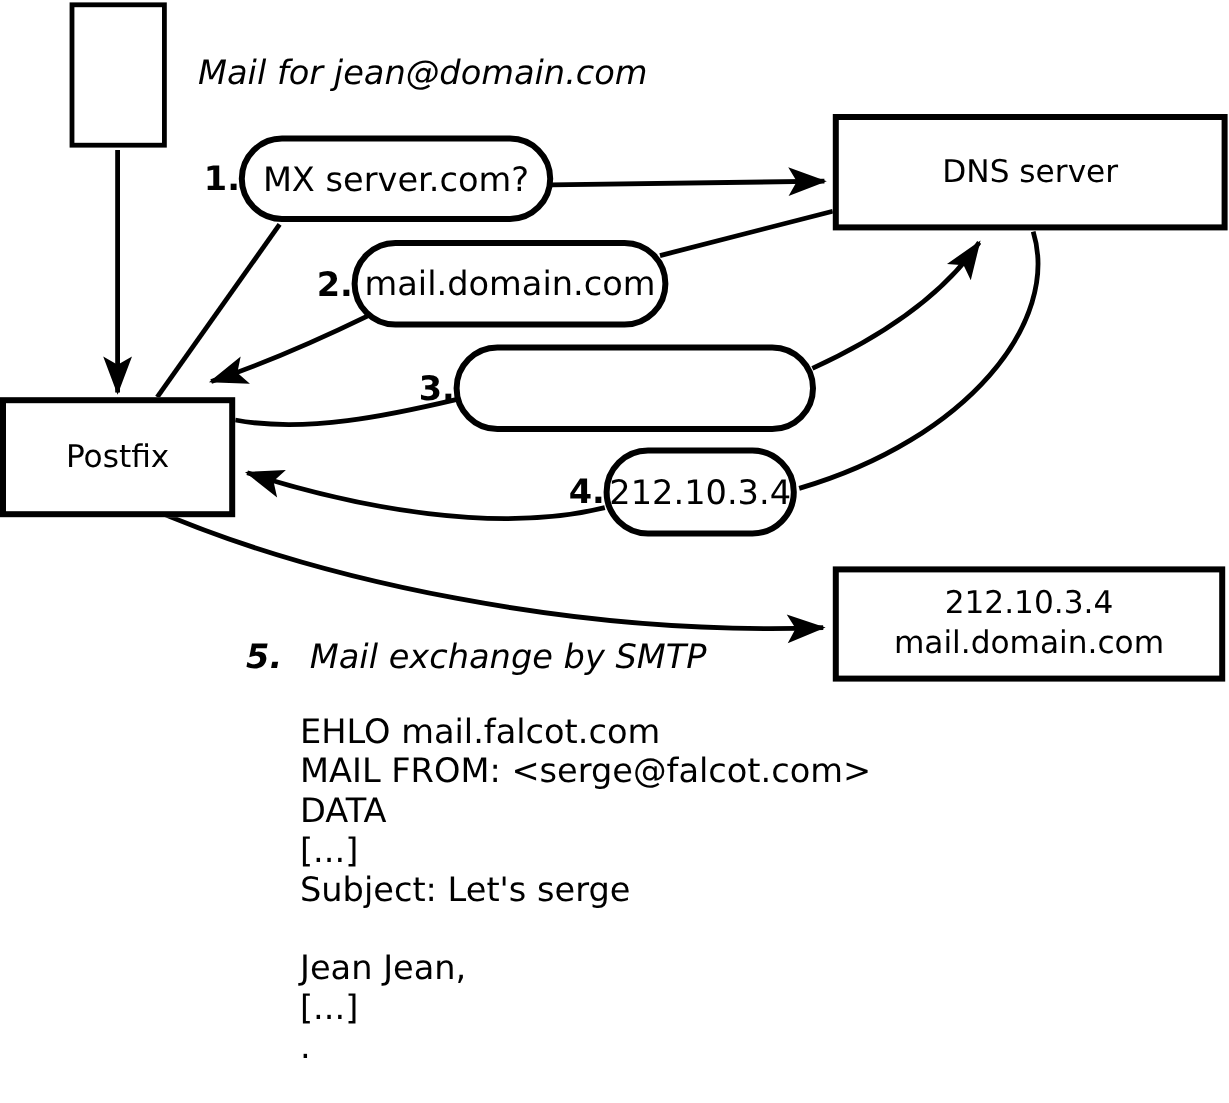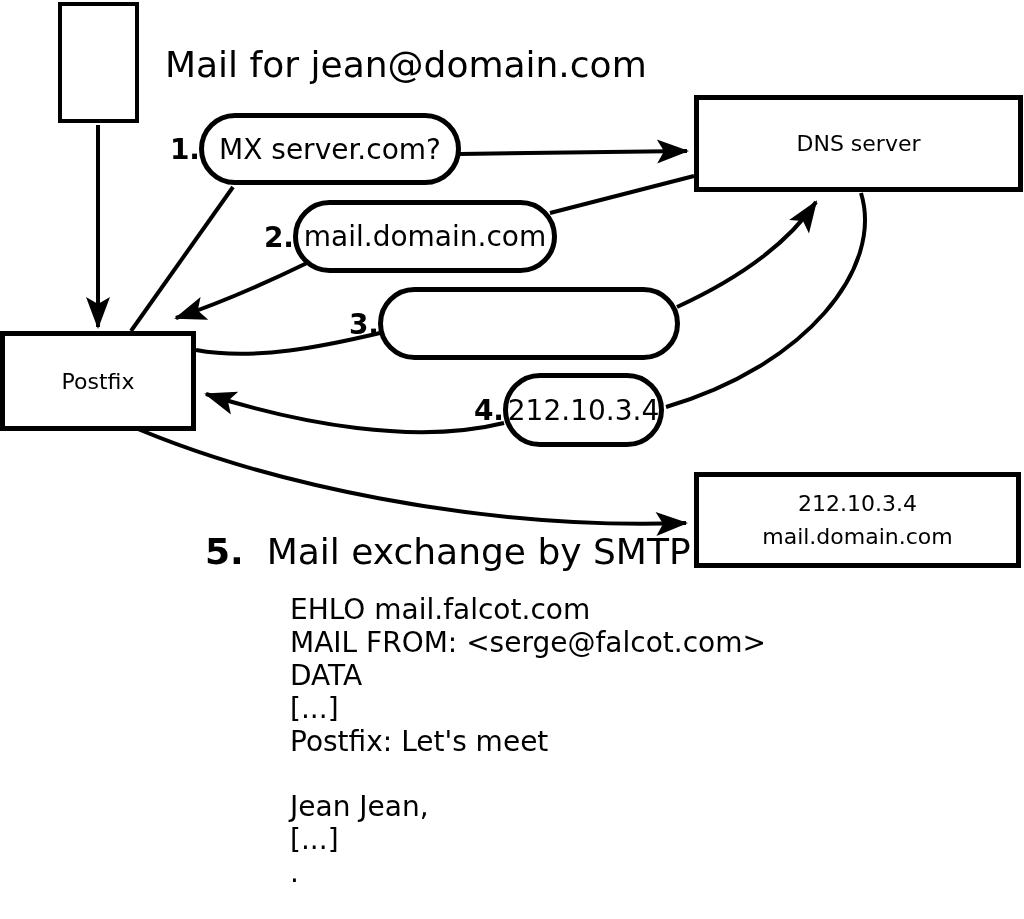--- a/index.html
+++ b/index.html
@@ -5,46 +5,46 @@
   html,body{margin:0;padding:0;background:#ffffff;}
   .canvas{
     position:relative;width:1024px;height:919px;background:#ffffff;
     font-family:"DejaVu Sans","Liberation Sans",sans-serif;color:#000;
     overflow:hidden;
   }
   .arrows{position:absolute;left:0;top:0;z-index:1;}
   .node{
     position:absolute;box-sizing:border-box;background:#ffffff;
     border:5px solid #000;display:flex;align-items:center;justify-content:center;
-    font-size:22px;z-index:2;text-align:center;
+    font-size:26px;z-index:2;text-align:center;
   }
   .envelope{position:absolute;box-sizing:border-box;background:#ffffff;
     border:4px solid #000;left:58px;top:2px;width:81px;height:121px;z-index:2;}
   .postfix{left:0px;top:331px;width:196px;height:100px;}
   .dns{left:694px;top:95px;width:329px;height:97px;}
   .mailserver{left:694px;top:472px;width:327px;height:96px;flex-direction:column;line-height:33px;}
   .pill{
     position:absolute;box-sizing:border-box;background:#ffffff;
     border:5px solid #000;border-radius:40px;display:flex;align-items:center;
     justify-content:center;font-size:28px;z-index:2;
   }
   .pill .num,.step5 .num{font-weight:bold;}
   .pill .num{
     position:absolute;right:calc(100% + 4px);top:50%;transform:translateY(-50%);
     font-size:28px;
   }
   .pill1{left:199px;top:113px;width:262px;height:72px;}
   .pill2{left:293px;top:200px;width:264px;height:73px;}
   .pill3{left:378px;top:287px;width:302px;height:73px;}
   .pill4{left:503px;top:373px;width:161px;height:74px;}
-  .freetext{position:absolute;font-size:36px;z-index:2;white-space:nowrap;}
+  .freetext{position:absolute;font-size:28px;z-index:2;white-space:nowrap;font-style:italic;}
   .mail-for{left:165px;top:44px;}
   .step5{left:205px;top:531px;display:flex;gap:23px;}
   .smtp{position:absolute;left:250px;top:594px;font-size:28px;z-index:2;}
-  .smtp-line{height:32.9px;line-height:32.9px;white-space:pre;margin-left:40px;}
+  .smtp-line{height:32.9px;line-height:32.9px;white-space:pre;}
 </style>
 </head>
 <body>
 
 <div class="canvas">
 
   <svg class="arrows" width="1024" height="919" viewBox="0 0 1024 919">
     <defs>
       <marker id="arrowhead" markerUnits="userSpaceOnUse" markerWidth="34" markerHeight="26" refX="31" refY="13" orient="auto">
         <path d="M1,1 L33,13 L1,25 L8,13 Z" fill="#000" stroke="none"></path>
@@ -107,20 +107,20 @@
   <div class="freetext step5">
     <span class="num">5.</span>
     <span>Mail exchange by SMTP</span>
   </div>
 
   <div class="smtp">
     <div class="smtp-line">EHLO mail.falcot.com</div>
     <div class="smtp-line">MAIL FROM: &lt;serge@falcot.com&gt;</div>
     <div class="smtp-line">DATA</div>
     <div class="smtp-line">[...]</div>
-    <div class="smtp-line">Postfix: Let's meet</div>
+    <div class="smtp-line">Subject: Let's serge</div>
     <div class="smtp-line"></div>
     <div class="smtp-line">Jean Jean,</div>
     <div class="smtp-line">[...]</div>
     <div class="smtp-line">.</div>
   </div>
 
 </div>
 
 </body></html>

